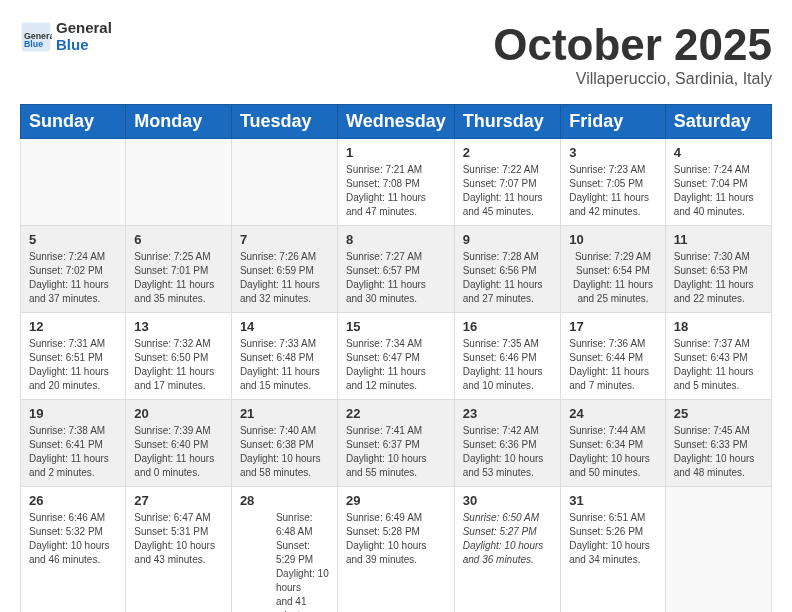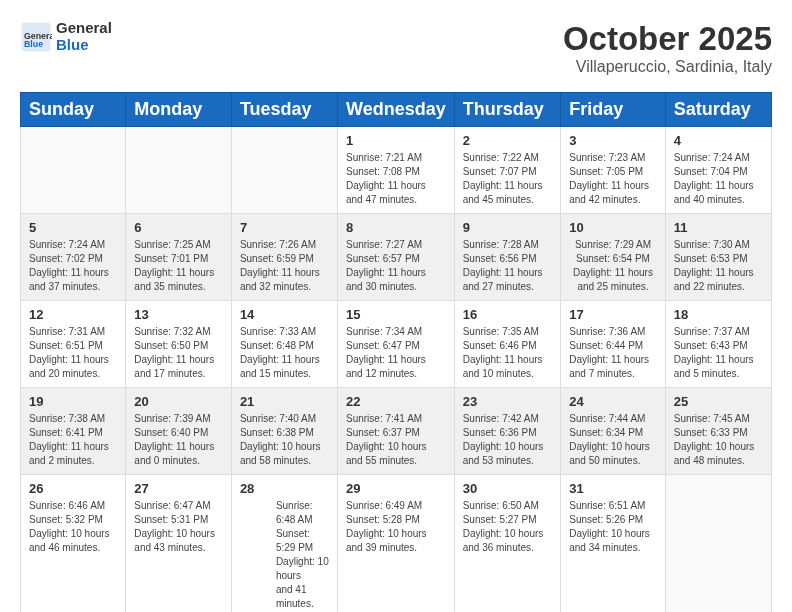--- a/index.html
+++ b/index.html
@@ -22,21 +22,21 @@
     }
     .logo-icon {
       width: 32px;
       height: 32px;
       margin-right: 4px;
     }
     .title-area {
       text-align: right;
     }
     .month-title {
-      font-size: 33px;
+      font-size: 44px;
       font-weight: bold;
       color: #333;
       margin-left: 9px;
     }
     .subtitle {
       font-size: 16px;
       color: #555;
     }
     .calendar {
       width: 100%;
@@ -331,21 +331,21 @@
         </td>
         <td>
           <span class="day-num">29</span>
           <div class="day-info" style="white-space: pre-line;">Sunrise: 6:49 AM
 Sunset: 5:28 PM
 Daylight: 10 hours
 and 39 minutes.</div>
         </td>
         <td>
           <span class="day-num">30</span>
-          <div class="day-info" style="white-space: pre-line;">Sunrise: 6:50 AM
+          <div class="day-info" style="white-space: pre-line; font-style: italic;">Sunrise: 6:50 AM
 Sunset: 5:27 PM
 Daylight: 10 hours
 and 36 minutes.</div>
         </td>
         <td>
           <span class="day-num">31</span>
           <div class="day-info" style="white-space: pre-line;">Sunrise: 6:51 AM
 Sunset: 5:26 PM
 Daylight: 10 hours
 and 34 minutes.</div>

